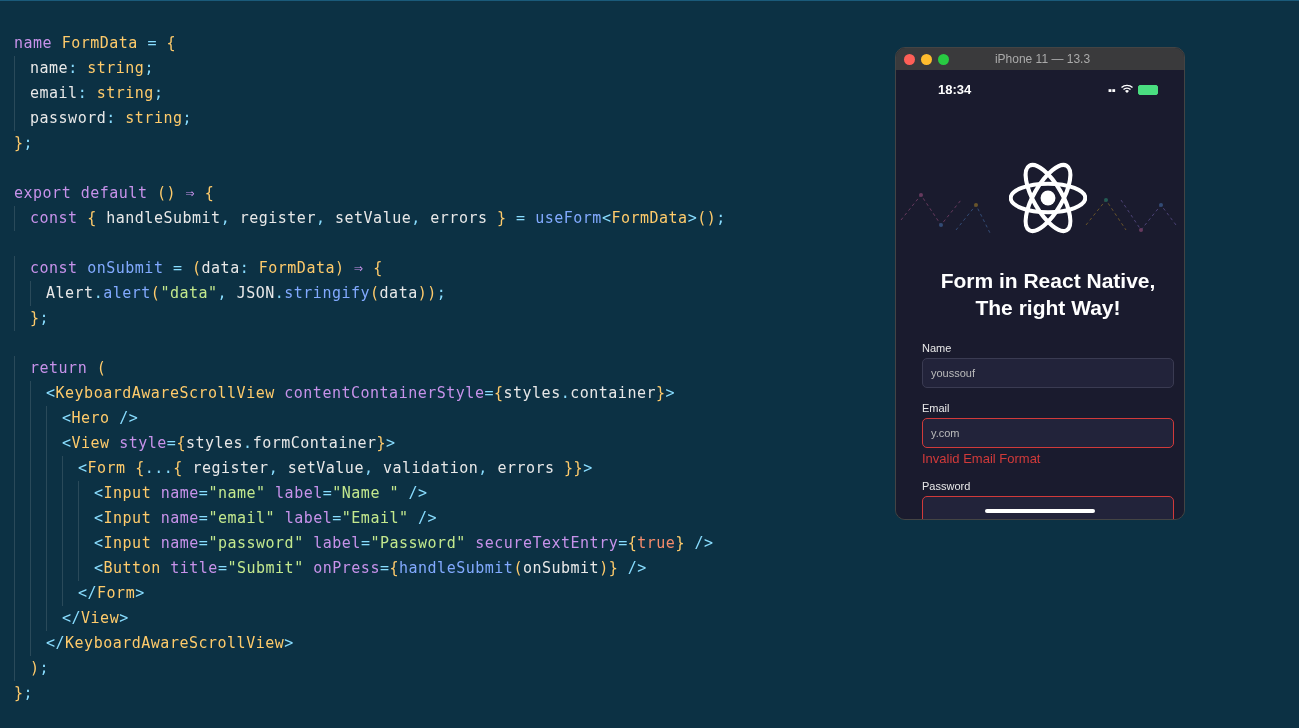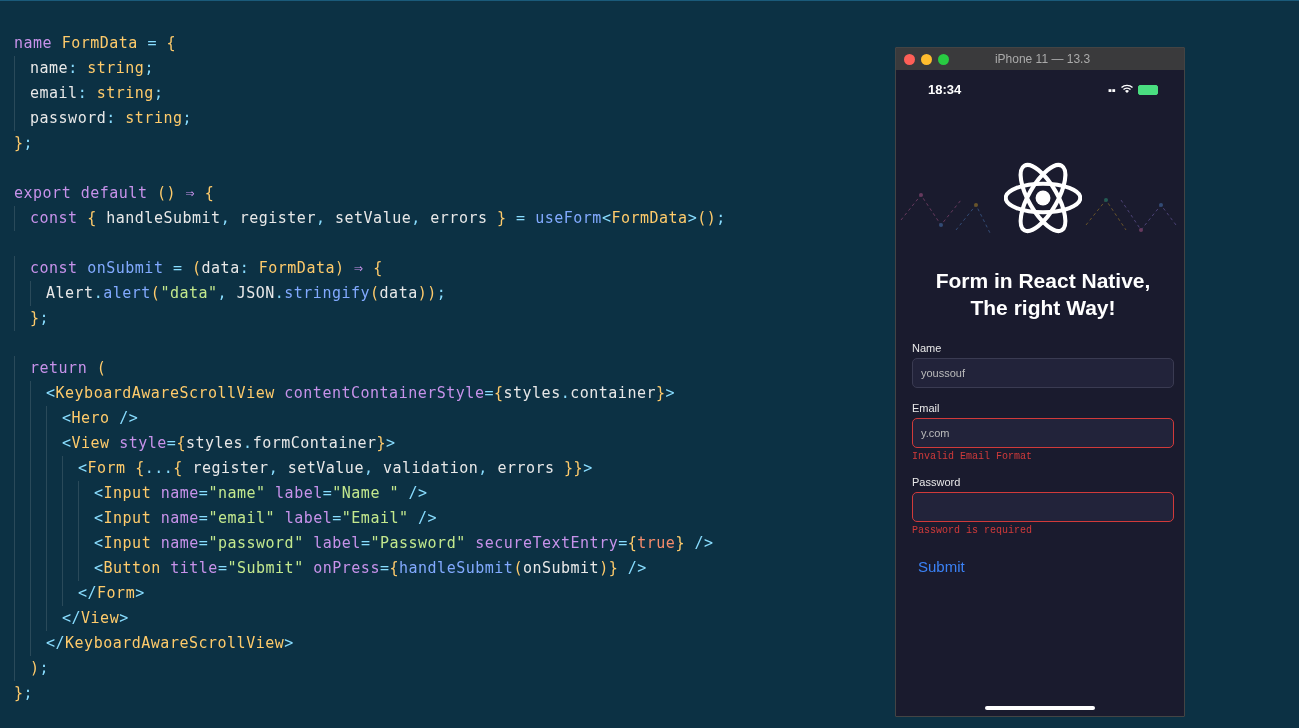--- a/index.html
+++ b/index.html
@@ -38,23 +38,23 @@
 .nm { color: #f78c6c; }      
 .ar { color: #c792ea; }      
 .wh { color: #e8e8e8; }
 
 
 .phone-window {
   position: absolute;
   right: 114px;
   top: 46px;
   width: 290px;
-  height: 670px;
+  height: 473px;
   background: #28282a;
-  border-radius: 1px;
+  border-radius: 10px;
   border: 1px solid #444;
   overflow: hidden;
 }
 .titlebar {
   height: 22px;
   background: #3a3a3c;
   display: flex;
   align-items: center;
   padding: 0 8px;
   gap: 6px;
@@ -66,21 +66,21 @@
 .titlebar-title {
   flex: 1;
   text-align: center;
   color: #aaa;
   font-family: -apple-system, sans-serif;
   font-size: 12px;
 }
 .phone-screen {
   background: #1a1b2e;
   height: calc(100% - 22px);
-  padding: 10px 8px 8px 14px;
+  padding: 10px 8px 8px 24px;
   font-family: -apple-system, BlinkMacSystemFont, sans-serif;
   color: #fff;
   position: relative;
 }
 .status-bar {
   display: flex;
   justify-content: space-between;
   align-items: center;
   font-size: 13px;
   font-weight: 600;
@@ -120,23 +120,22 @@
   padding: 8px 8px;
   color: #bbb;
   font-size: 11px;
   font-family: inherit;
 }
 .form-input.error {
   border-color: #d13a3a;
 }
 .form-error {
   color: #d13a3a;
-  font-size: 10px;
+  font-size: 13px;
   margin-top: 3px;
-  font-family: Liberation Mono, monospace;
 }
 .submit-btn {
   display: block;
   width: 100%;
   text-align: left;
   color: #3b82f6;
   font-size: 15px;
   background: none;
   border: none;
   padding: 8px;

